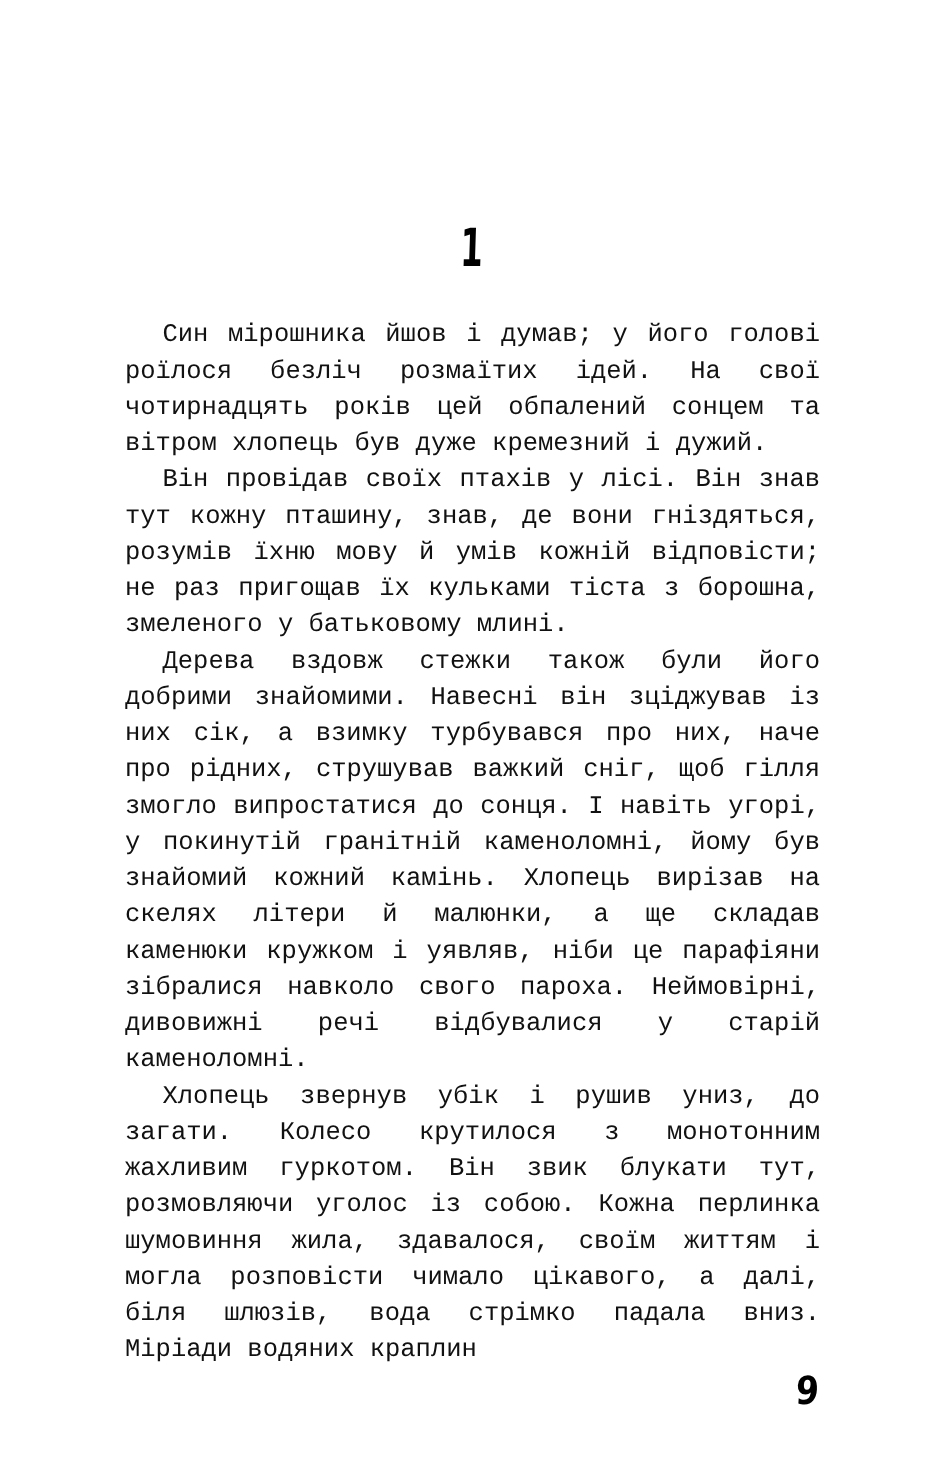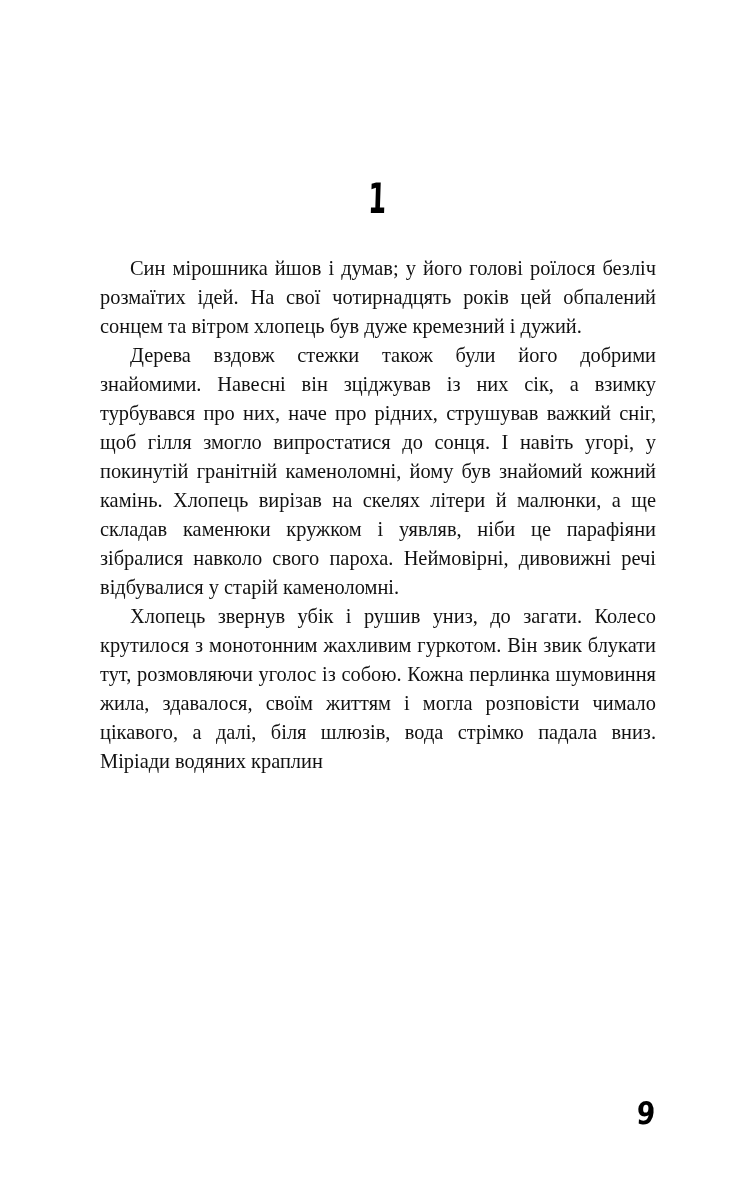--- a/index.html
+++ b/index.html
@@ -38,21 +38,21 @@
     color: #000000;
     letter-spacing: 0;
     transform: scaleX(0.62) skewX(-3deg);
     transform-origin: center top;
     margin: 0 0 34px 0;
     -webkit-font-smoothing: none;
   }
 
   
   .body-text {
-    font-family: Liberation Serif, serif;
+    font-family: Liberation Mono, monospace;
     font-size: 20.4px;
     line-height: 29px;
     color: #111111;
     text-align: justify;
     text-justify: inter-word;
     hyphens: manual;
     -webkit-hyphens: manual;
   }
 
   .body-text p {
@@ -80,20 +80,21 @@
 <body>
 
 <div class="page">
 
   <div class="text-column">
 
     <div class="chapter-number">1</div>
 
     <div class="body-text">
       <p>Син мірошника йшов і думав; у його голові роїлося безліч розмаїтих ідей. На свої чотирнадцять років цей обпалений сонцем та вітром хлопець був дуже кремезний і дужий.</p>
+      <p>Він провідав своїх птахів у лісі. Він знав тут кожну пташину, знав, де вони гніздяться, розумів їхню мову й умів кожній відповісти; не раз пригощав їх кульками тіста з борошна, змеленого у батьковому млині.</p>
       <p>Дерева вздовж стежки також були його добрими знайомими. Навесні він зціджував із них сік, а взимку турбувався про них, наче про рідних, струшував важкий сніг, щоб гілля змогло випростатися до сонця. І навіть угорі, у покинутій гранітній каменоломні, йому був знайомий кожний камінь. Хлопець вирізав на скелях літери й малюнки, а ще складав каменюки кружком і уявляв, ніби це парафіяни зібралися навколо свого пароха. Неймовірні, дивовижні речі відбувалися у старій каменоломні.</p>
       <p>Хлопець звернув убік і рушив униз, до загати. Колесо крутилося з монотонним жахливим гуркотом. Він звик блукати тут, розмовляючи уголос із собою. Кожна перлинка шумовиння жила, здавалося, своїм життям і могла розповісти чимало цікавого, а далі, біля шлюзів, вода стрімко падала вниз. Міріади водяних краплин</p>
     </div>
 
   </div>
 
   <div class="page-number">9</div>
 
 </div>
 

